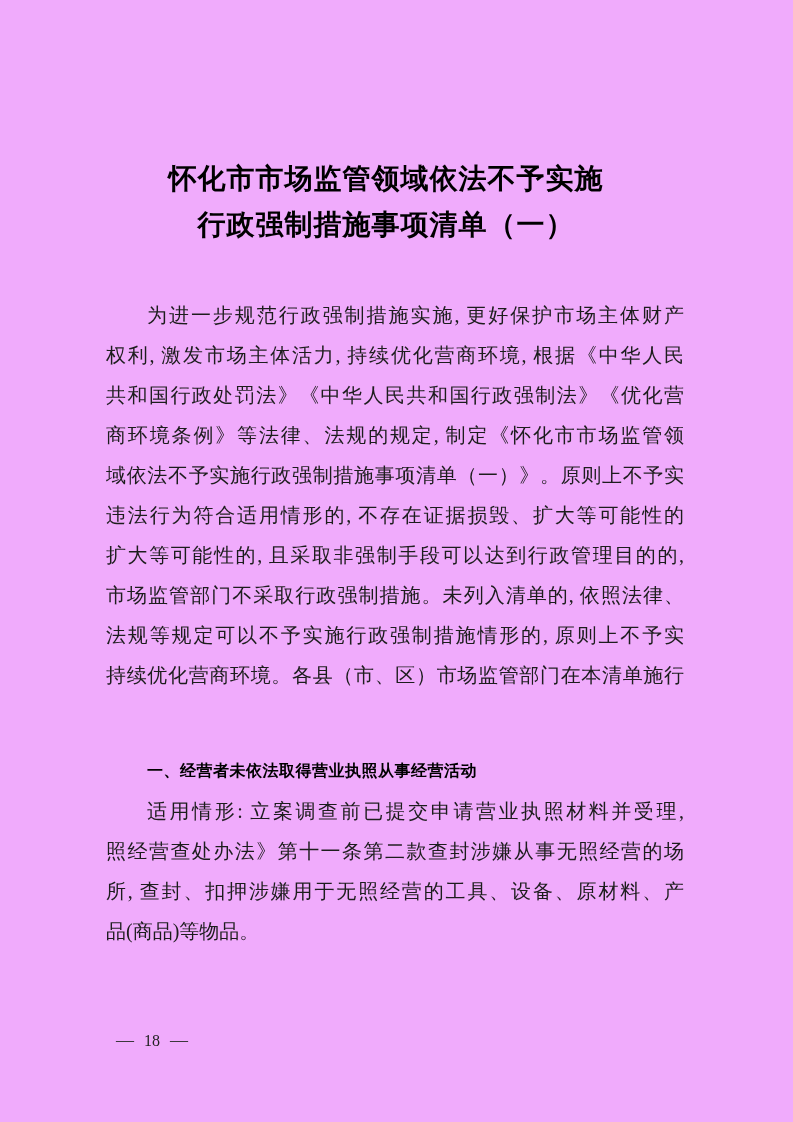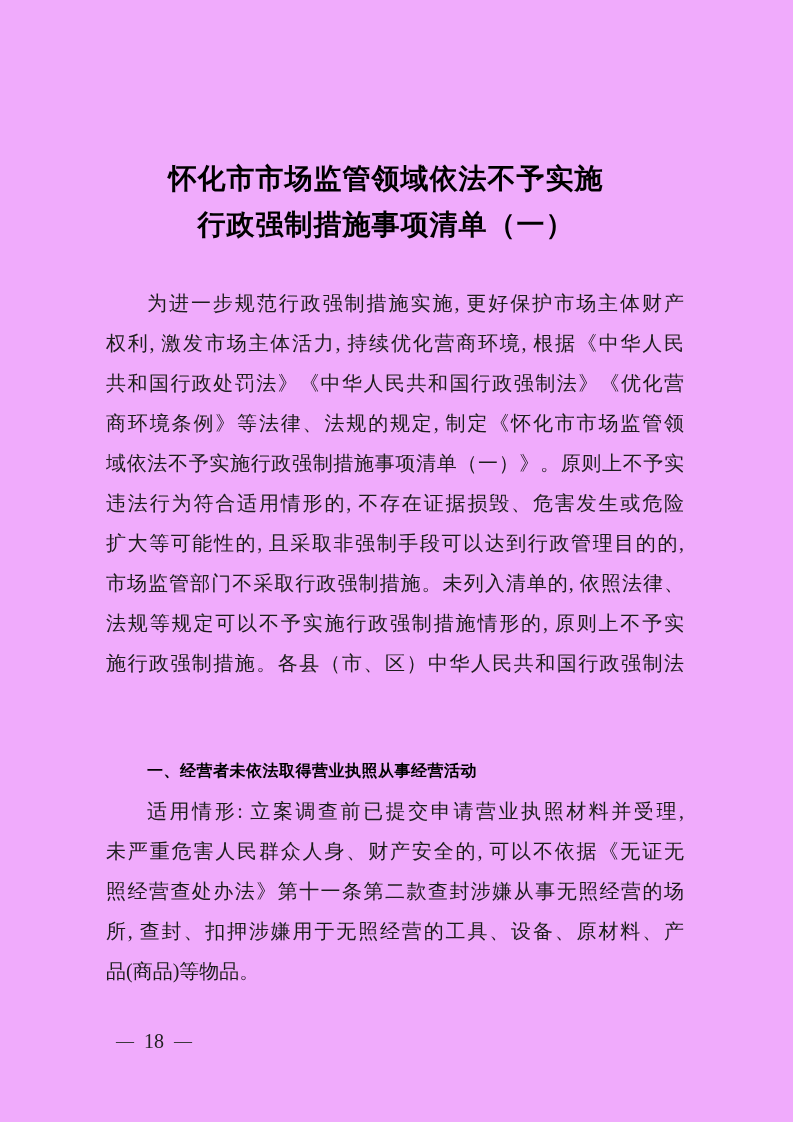--- a/index.html
+++ b/index.html
@@ -31,21 +31,21 @@
     letter-spacing: 1px;
   }
   .doc-title .title-line {
     display: block;
   }
   .para {
     position: absolute;
     left: 106px;
     width: 578px;
   }
-  .para-intro { top: 283px; }
+  .para-intro { top: 295px; }
   .para-situation { top: 791px; }
   .para .line {
     height: 40px;
     line-height: 40px;
     font-size: 20px;
     text-align: justify;
     text-align-last: justify;
     text-justify: inter-character;
     overflow: hidden;
     color: #1d1d1d;
@@ -73,21 +73,21 @@
     position: absolute;
     top: 1030px;
     left: 116px;
     display: flex;
     align-items: center;
     gap: 10px;
     font-size: 19px;
     color: #222222;
   }
   .footer .page-number {
-    font-size: 20px;
+    font-size: 16px;
   }
   .footer .dash {
     font-size: 18px;
     color: #333333;
   }
 </style>
 </head>
 <body>
 
 <div class="page">
@@ -96,32 +96,31 @@
     <span class="title-line">怀化市市场监管领域依法不予实施</span>
     <span class="title-line">行政强制措施事项清单（一）</span>
   </h1>
 
   <div class="para para-intro">
       <div class="line">为进一步规范行政强制措施实施, 更好保护市场主体财产</div>
       <div class="line">权利, 激发市场主体活力, 持续优化营商环境, 根据《中华人民</div>
       <div class="line">共和国行政处罚法》《中华人民共和国行政强制法》《优化营</div>
       <div class="line">商环境条例》等法律、法规的规定, 制定《怀化市市场监管领</div>
       <div class="line">域依法不予实施行政强制措施事项清单（一）》。原则上不予实</div>
-      <div class="line">违法行为符合适用情形的, 不存在证据损毁、危害发生或危险</div>
+      <div class="line">违法行为符合适用情形的, 不存在证据损毁、扩大等可能性的</div>
       <div class="line">扩大等可能性的, 且采取非强制手段可以达到行政管理目的的,</div>
       <div class="line">市场监管部门不采取行政强制措施。未列入清单的, 依照法律、</div>
       <div class="line">法规等规定可以不予实施行政强制措施情形的, 原则上不予实</div>
-      <div class="line">施行政强制措施。各县（市、区）中华人民共和国行政强制法</div>
+      <div class="line">持续优化营商环境。各县（市、区）市场监管部门在本清单施行</div>
     </div>
 
   <div class="section-heading">一、经营者未依法取得营业执照从事经营活动</div>
 
   <div class="para para-situation" data-last-line-left="true">
       <div class="line">适用情形: 立案调查前已提交申请营业执照材料并受理,</div>
-      <div class="line">未严重危害人民群众人身、财产安全的, 可以不依据《无证无</div>
       <div class="line">照经营查处办法》第十一条第二款查封涉嫌从事无照经营的场</div>
       <div class="line">所, 查封、扣押涉嫌用于无照经营的工具、设备、原材料、产</div>
       <div class="line">品(商品)等物品。</div>
     </div>
 
   <div class="footer">
     <span class="dash">—</span>
     <span class="page-number">18</span>
     <span class="dash">—</span>
   </div>

